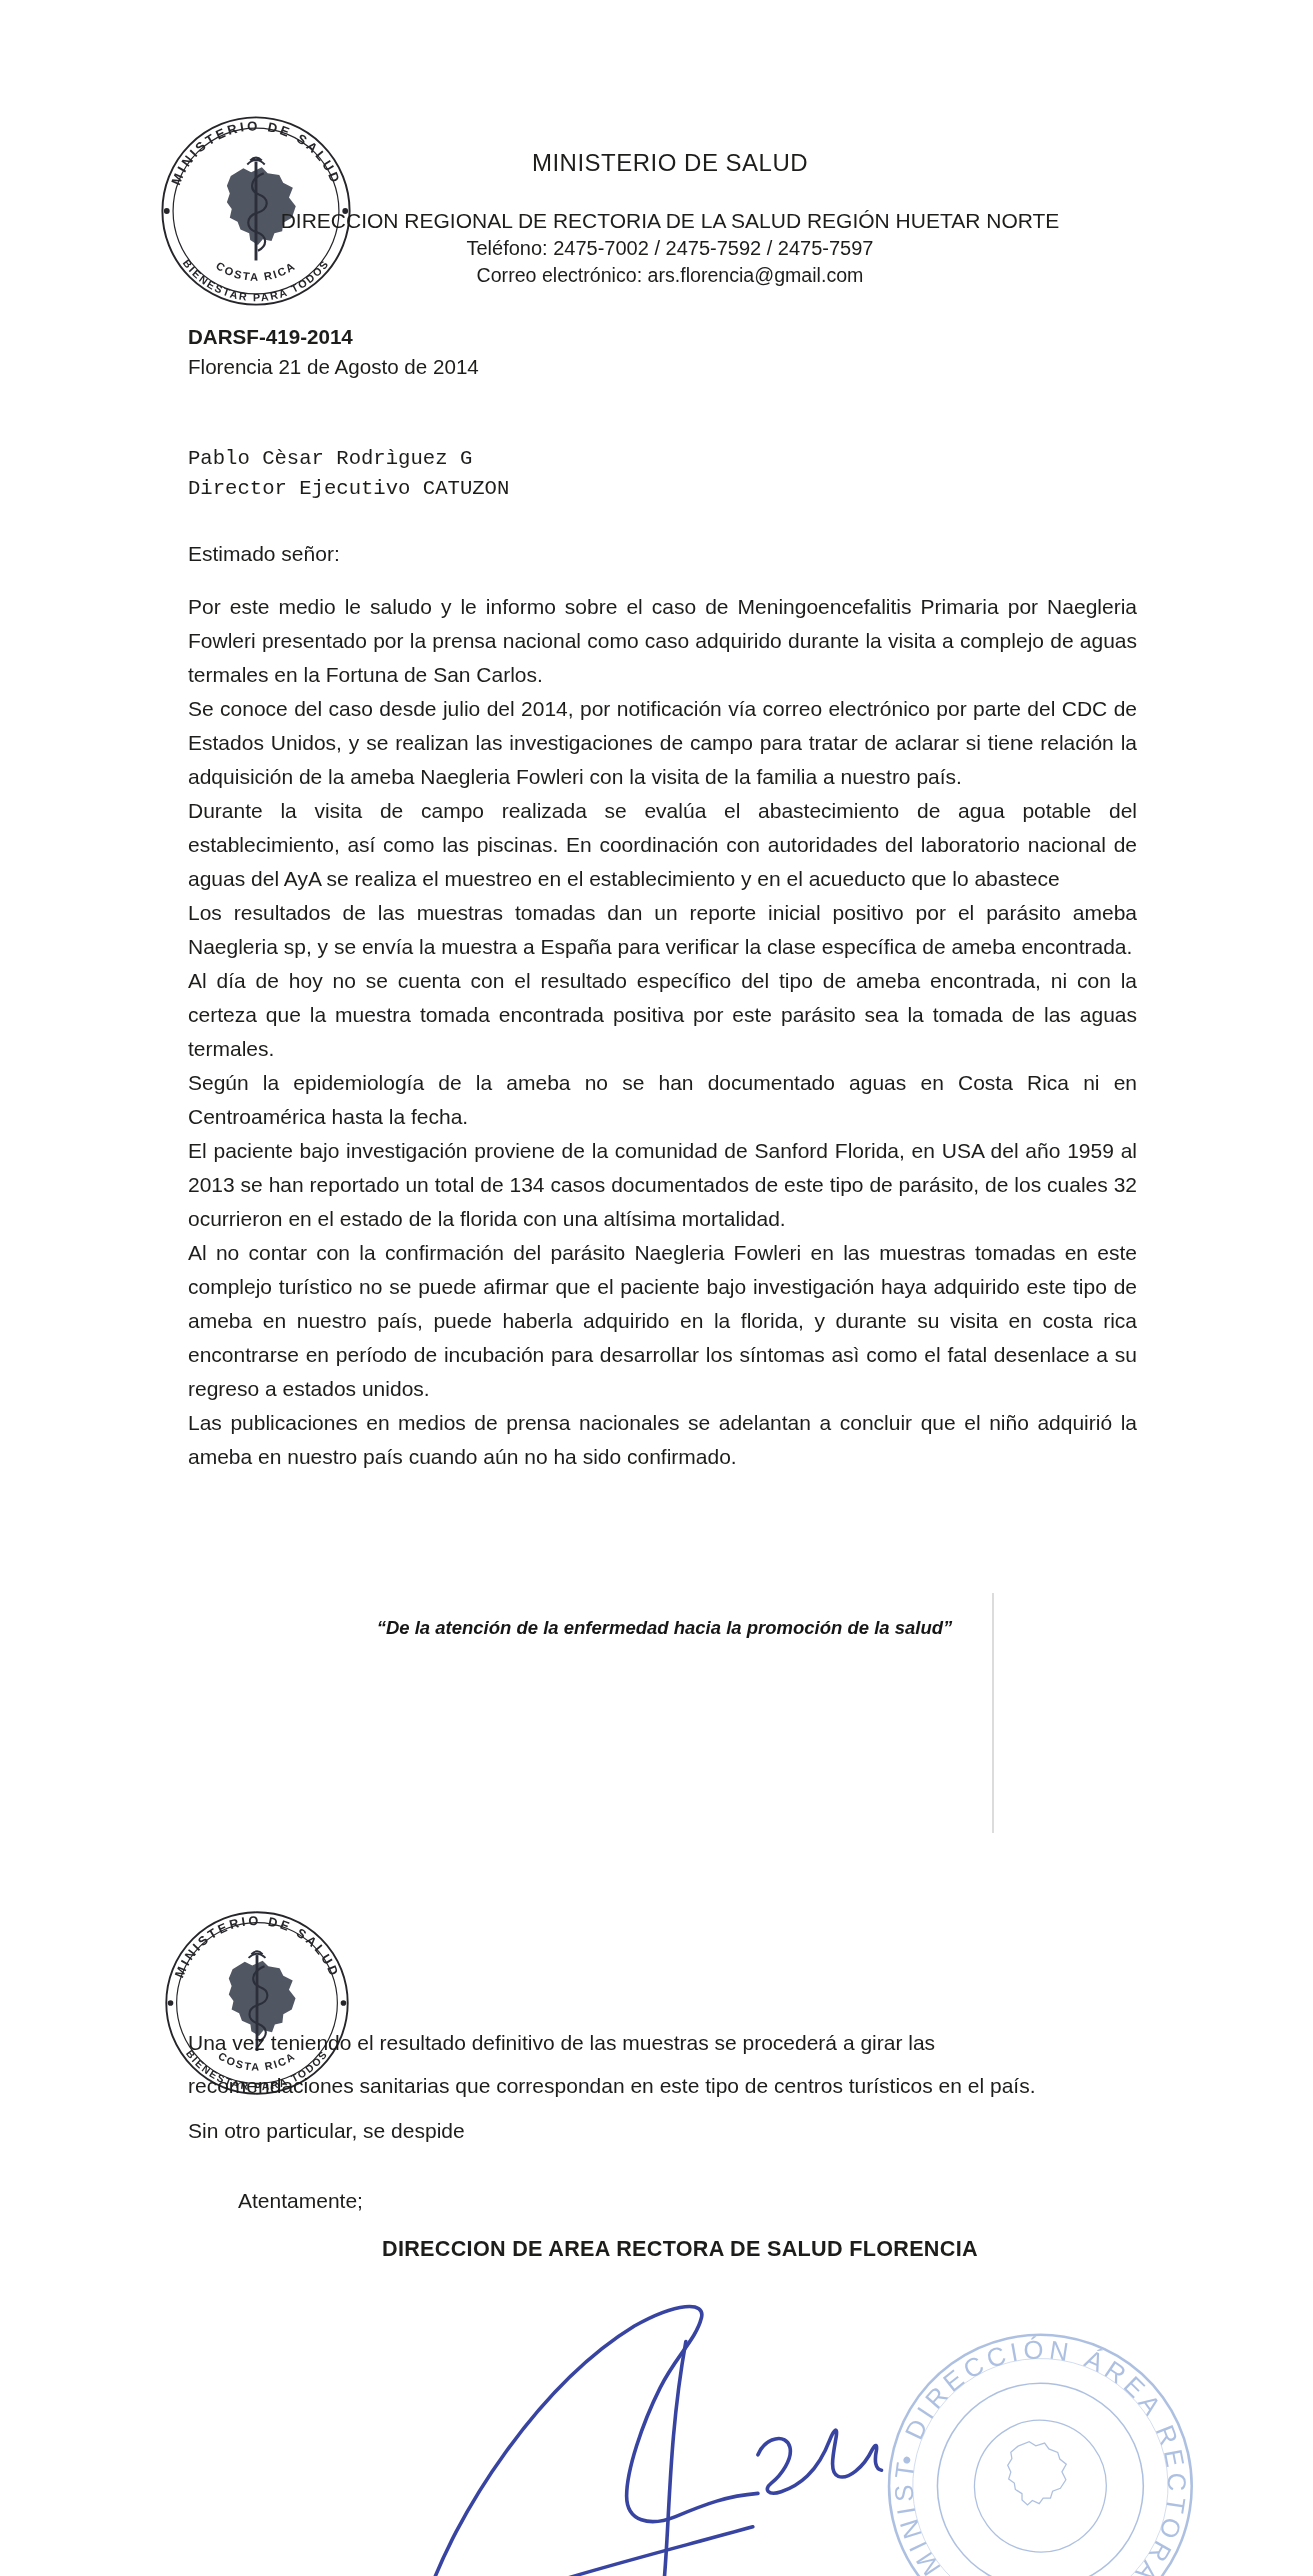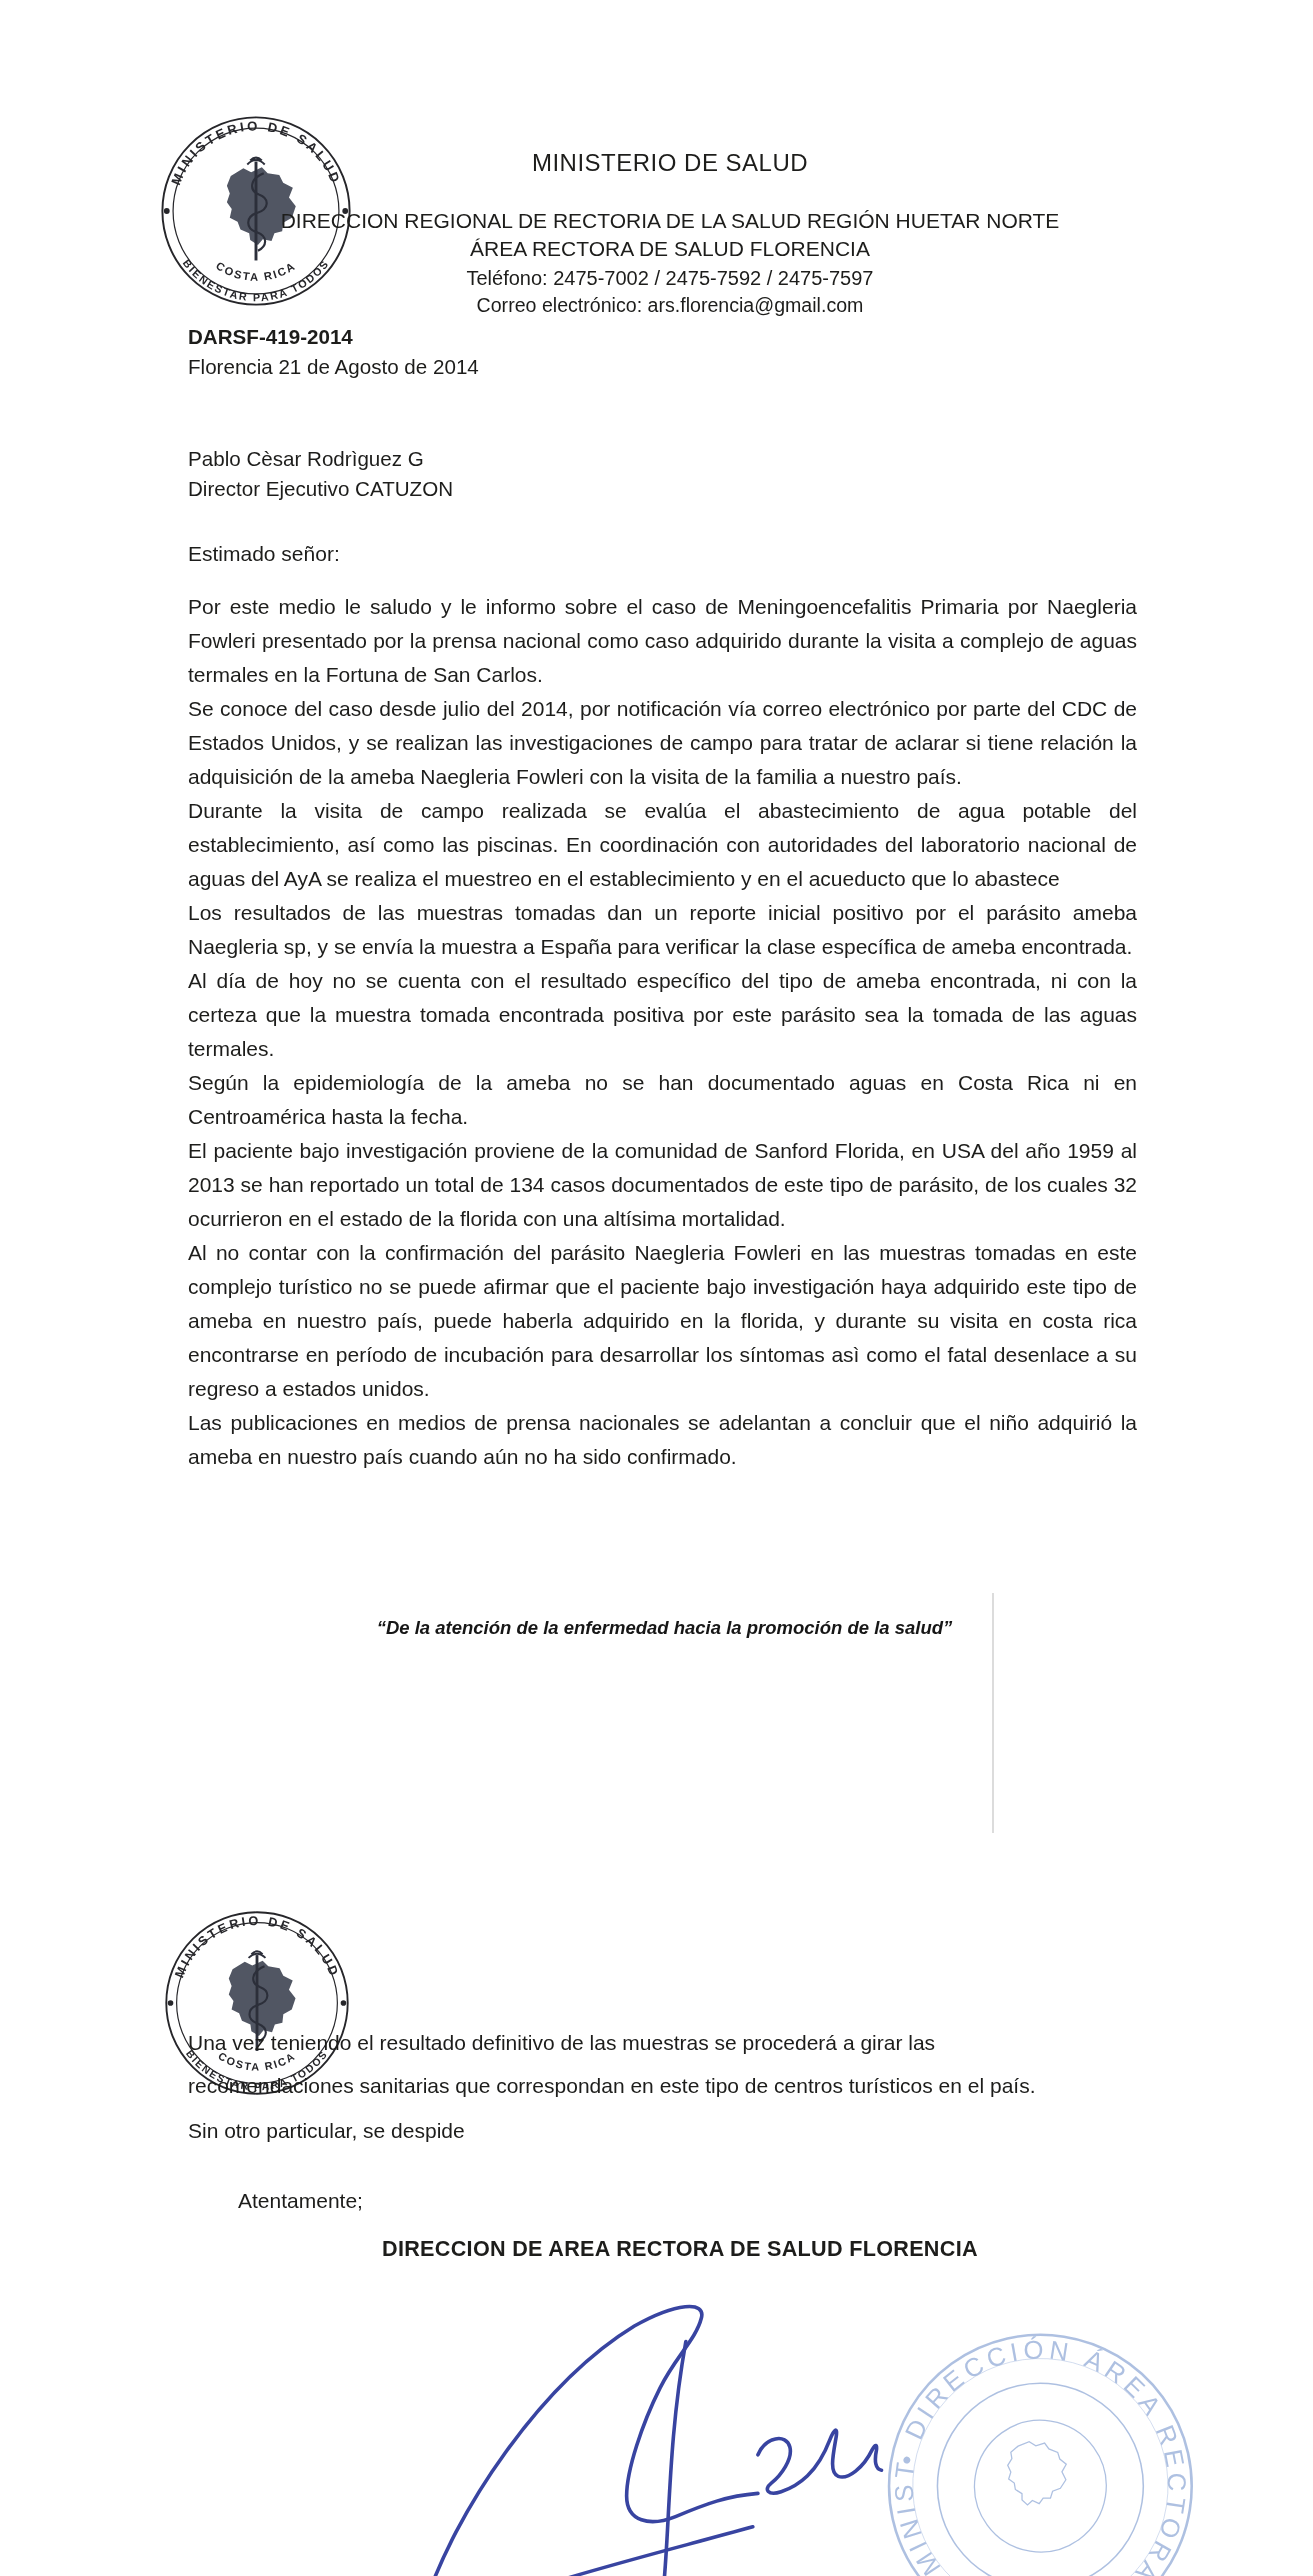--- a/index.html
+++ b/index.html
@@ -14,21 +14,21 @@
   .seal-2{left:163px;top:1909px;width:188px;height:188px;}
   .header-text{left:222px;top:149px;width:896px;text-align:center;line-height:1.18;}
   .h-ministry{font-size:24px;letter-spacing:0.5px;margin-bottom:7.2px;}
   .h-direction{font-size:21px;margin-bottom:3.1px;margin-top:32px;}
   .h-area{font-size:21px;margin-bottom:5.2px;}
   .h-phone{font-size:20px;margin-bottom:3.1px;}
   .h-email{font-size:19.6px;}
   
   .ref{left:188px;top:325px;font-size:20.6px;font-weight:bold;}
   .date{left:188px;top:355px;font-size:20.6px;}
-  .recipient{left:188px;top:444px;font-size:20.6px;line-height:30px;}
+  .recipient{left:188px;top:444px;font-size:20.6px;line-height:30px;font-family:Liberation Mono, monospace;}
   .salutation{left:188px;top:542px;font-size:21px;}
   
   .body-flow{left:188px;top:590px;width:949px;font-size:21px;line-height:34px;text-align:justify;}
   .body-flow p{margin:0;}
   .motto{left:0;top:1617px;width:1329px;text-align:center;font-size:18.5px;font-weight:bold;font-style:italic;color:#161616;}
   .scanline{left:992px;top:1593px;width:1.5px;height:240px;background:#d6d6d6;opacity:.85;}
   
   .p2-par{left:188px;top:2021px;width:912px;font-size:21px;line-height:43px;}
   .closing{left:188px;top:2119px;font-size:21px;}
   .signoff{left:238px;top:2189px;font-size:21px;}
@@ -68,21 +68,20 @@
     </defs>
   </svg>
 
   <svg class="seal seal-1" viewBox="0 0 376 376" width="194" height="194">
       <use href="#ms-seal"></use>
     </svg>
 
   <div class="abs header-text">
     <div class="h-ministry">MINISTERIO DE SALUD</div>
     <div class="h-direction">DIRECCION REGIONAL DE RECTORIA DE LA SALUD REGIÓN HUETAR NORTE</div>
-    <div class="h-area">ÁREA RECTORA DE SALUD FLORENCIA</div>
     <div class="h-phone">Teléfono: 2475-7002 / 2475-7592 / 2475-7597</div>
     <div class="h-email">Correo electrónico: ars.florencia@gmail.com</div>
   </div>
 
   <div class="abs ref">DARSF-419-2014</div>
   <div class="abs date">Florencia 21 de Agosto de 2014</div>
 
   <div class="abs recipient">
     <div>Pablo Cèsar Rodrìguez G</div>
     <div>Director Ejecutivo CATUZON</div>

